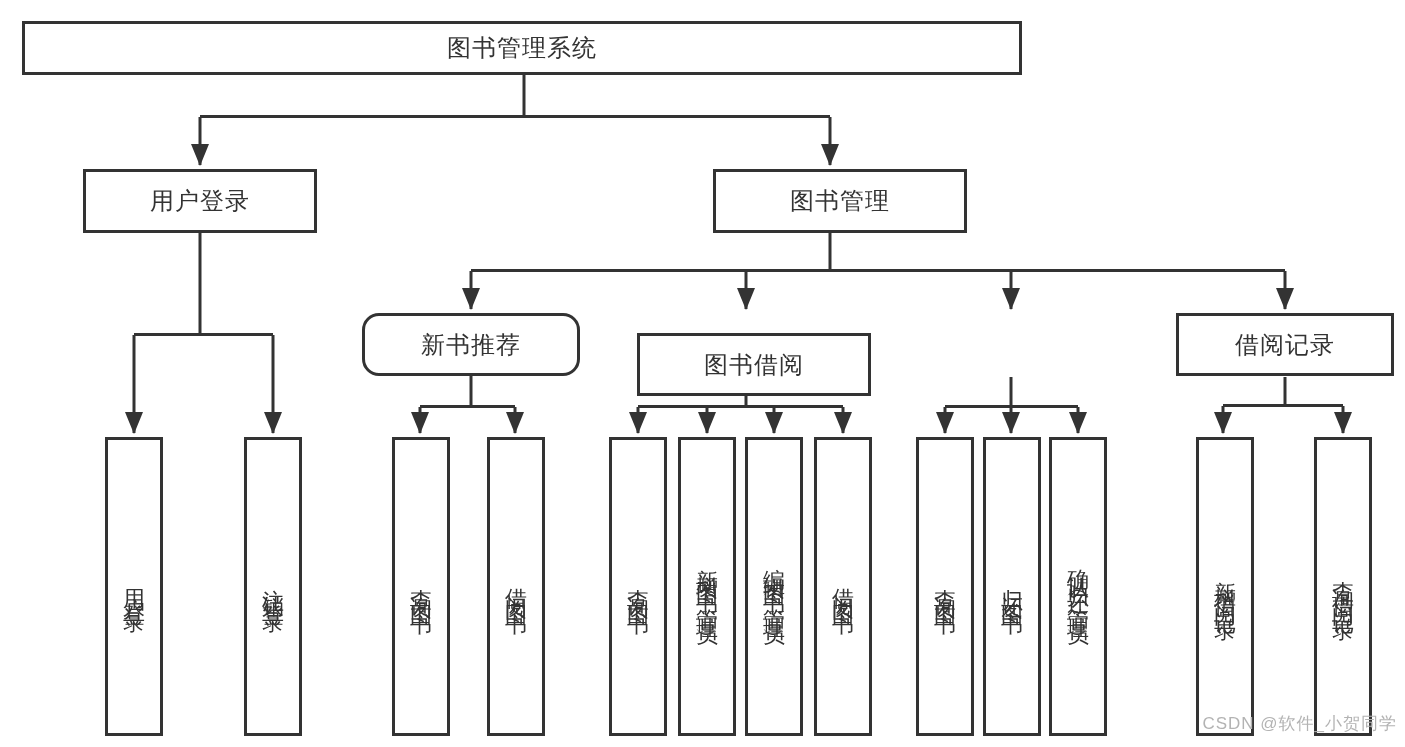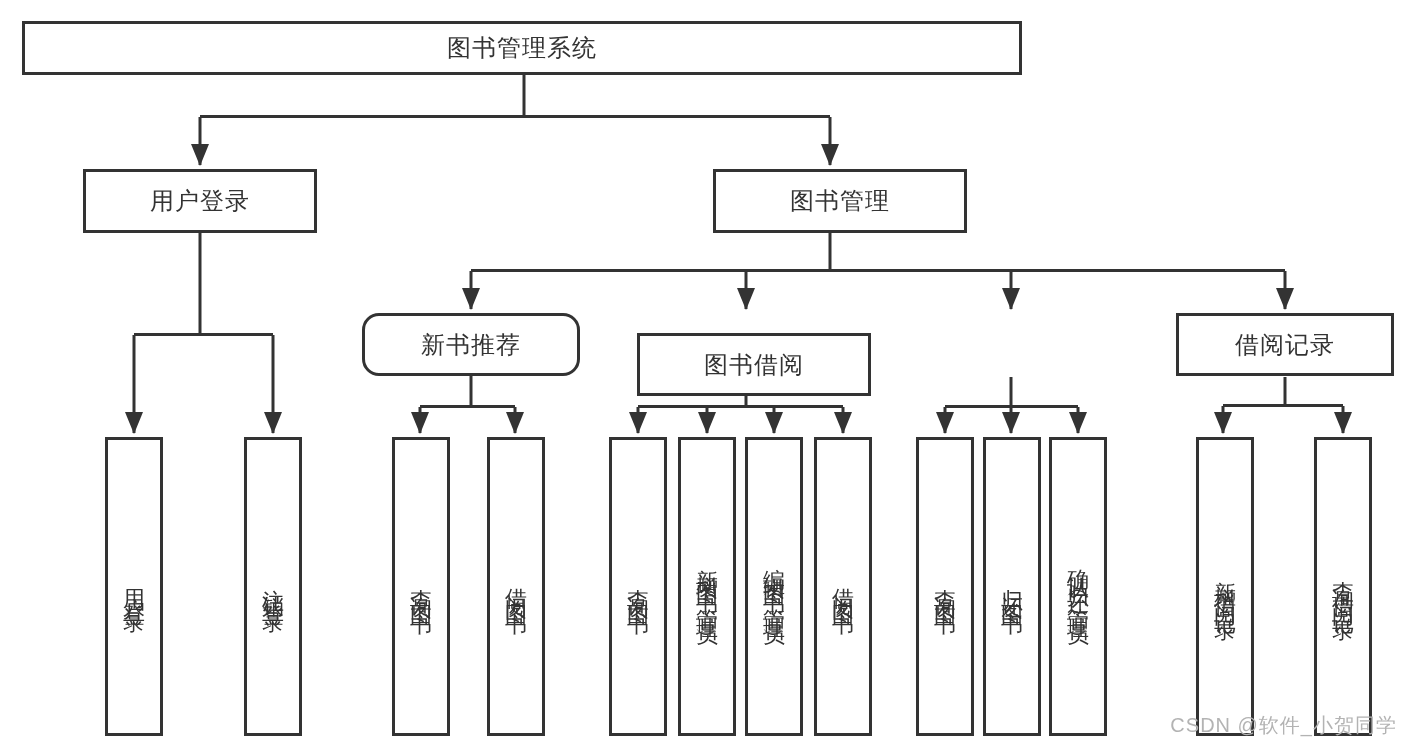--- a/index.html
+++ b/index.html
@@ -48,21 +48,21 @@
     text-orientation: mixed;
     font-size: 22px;
     line-height: 1;
     letter-spacing: 8px;
     white-space: nowrap;
   }
   .watermark {
     position: absolute;
     right: 8px;
     top: 712px;
-    font-size: 20px;
+    font-size: 17px;
     color: #b3b3b3;
     letter-spacing: 1px;
     pointer-events: none;
   }
 </style>
 </head>
 <body>
 
 <div class="stage">
 

